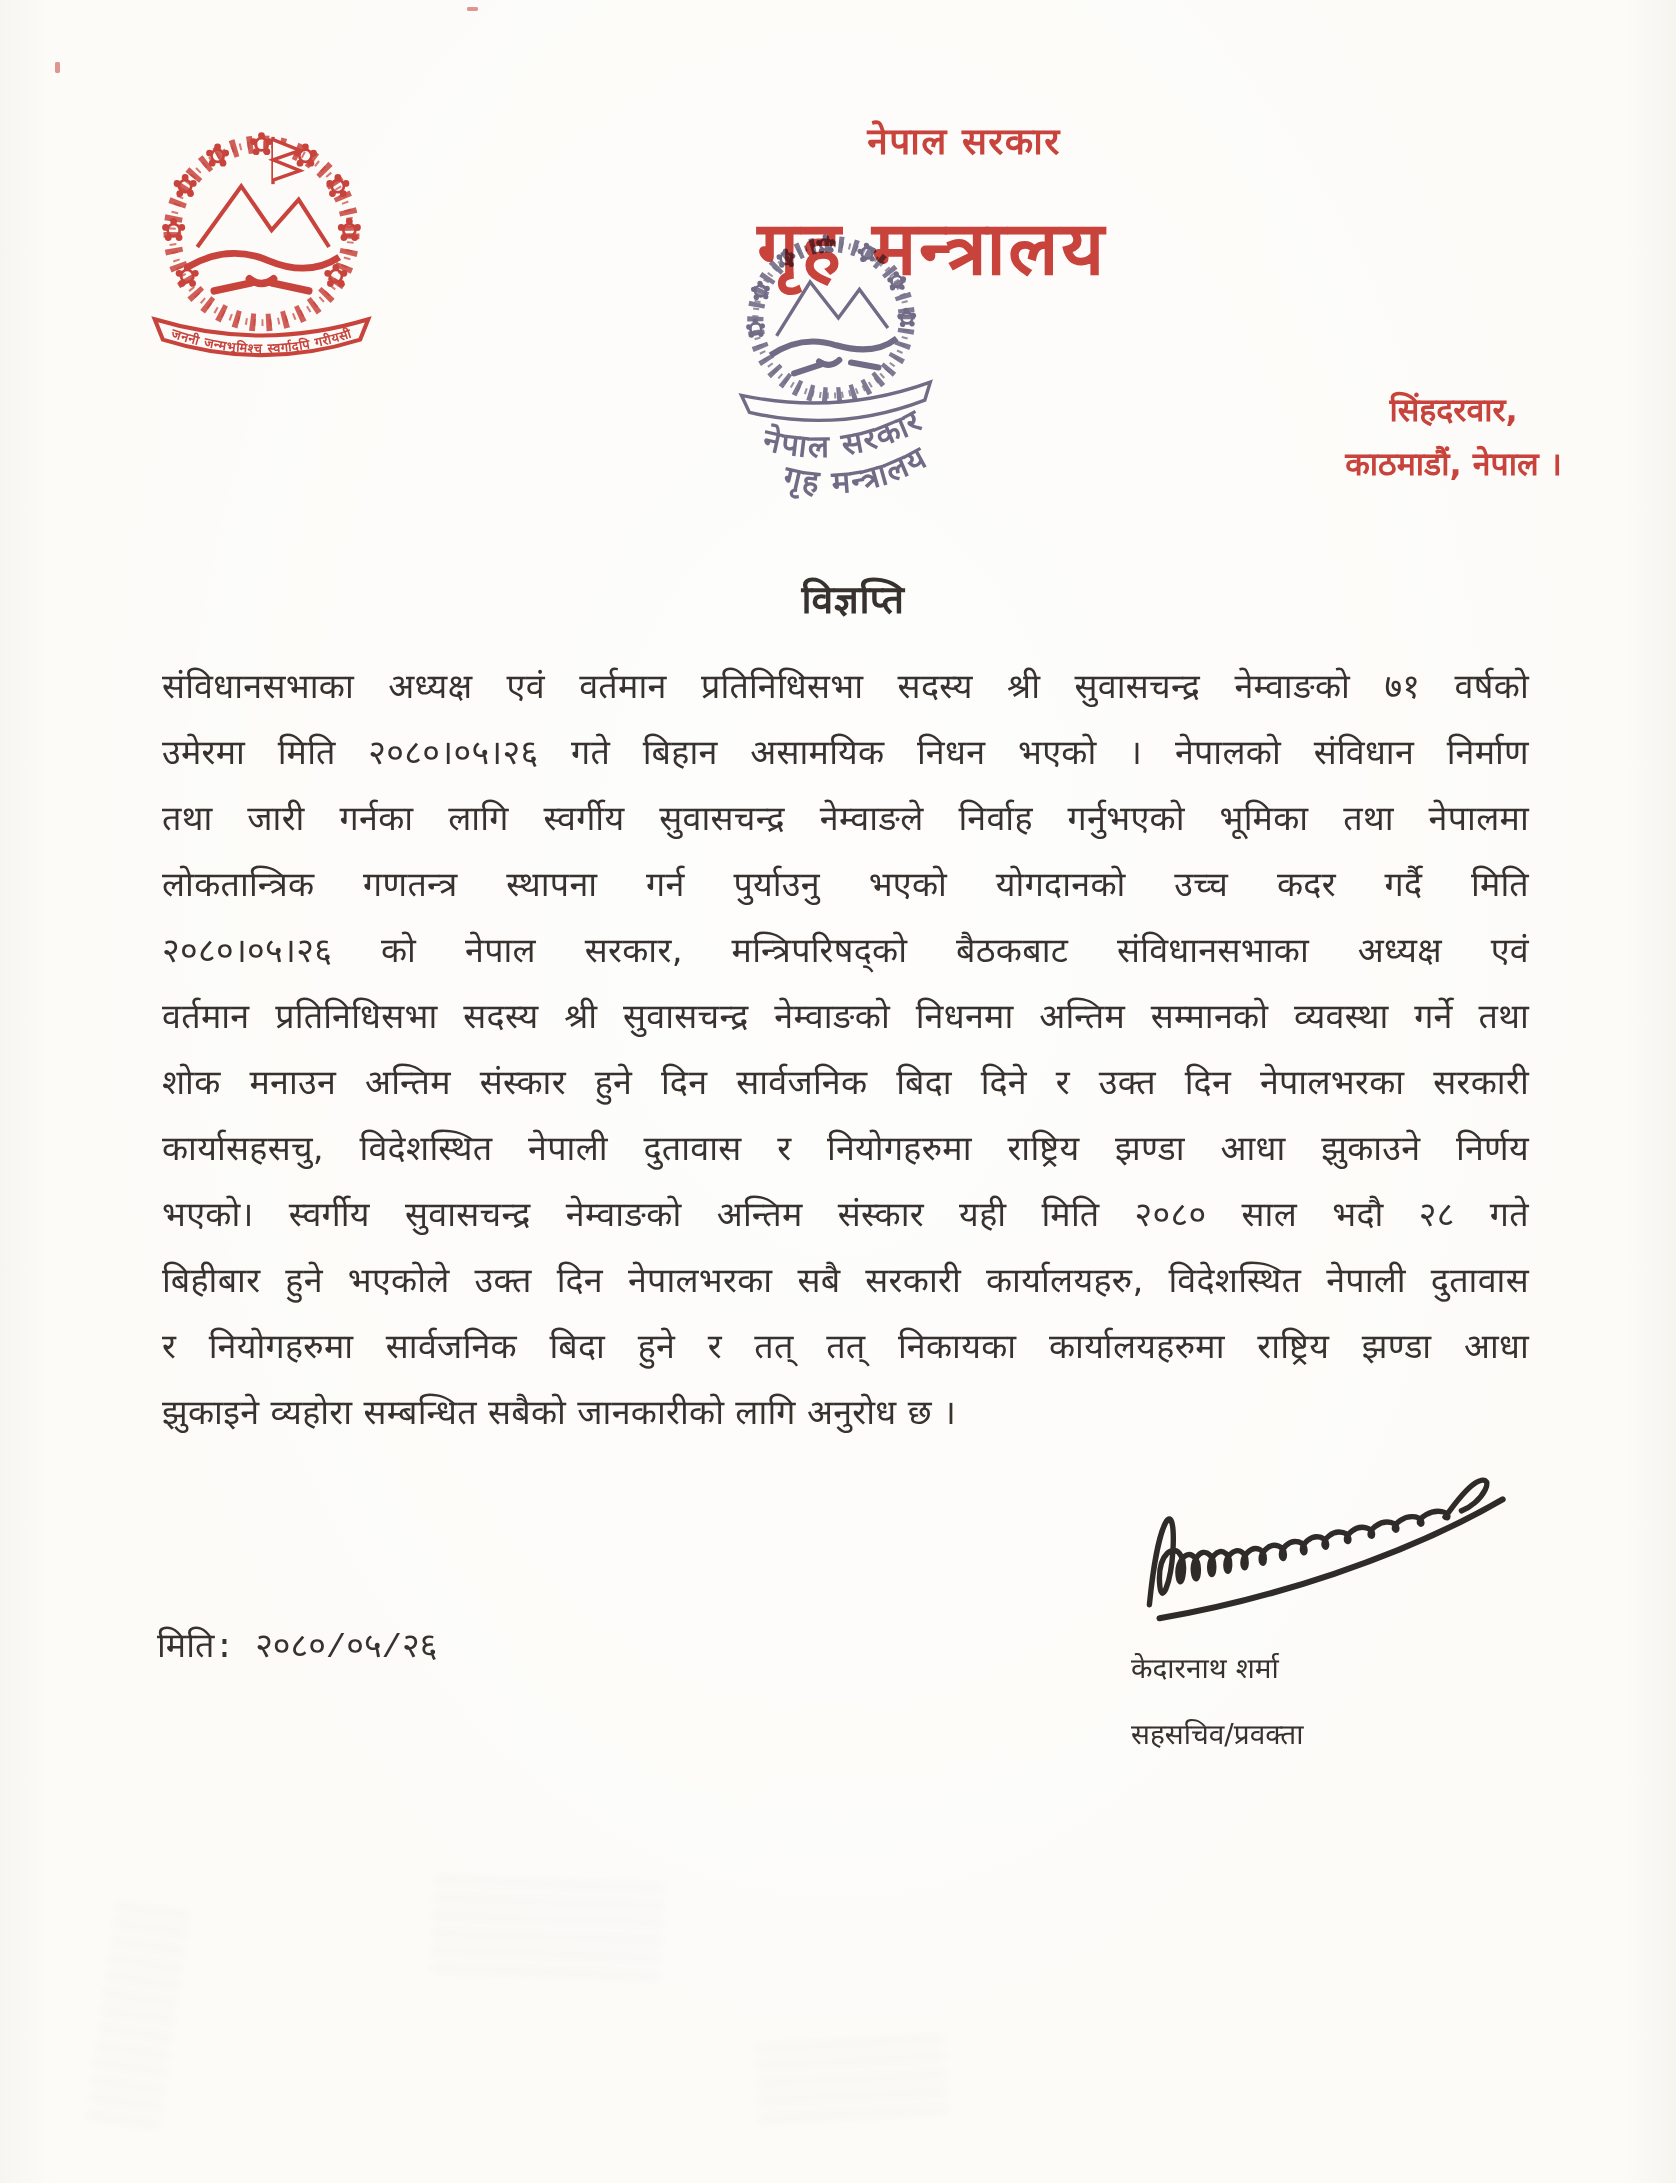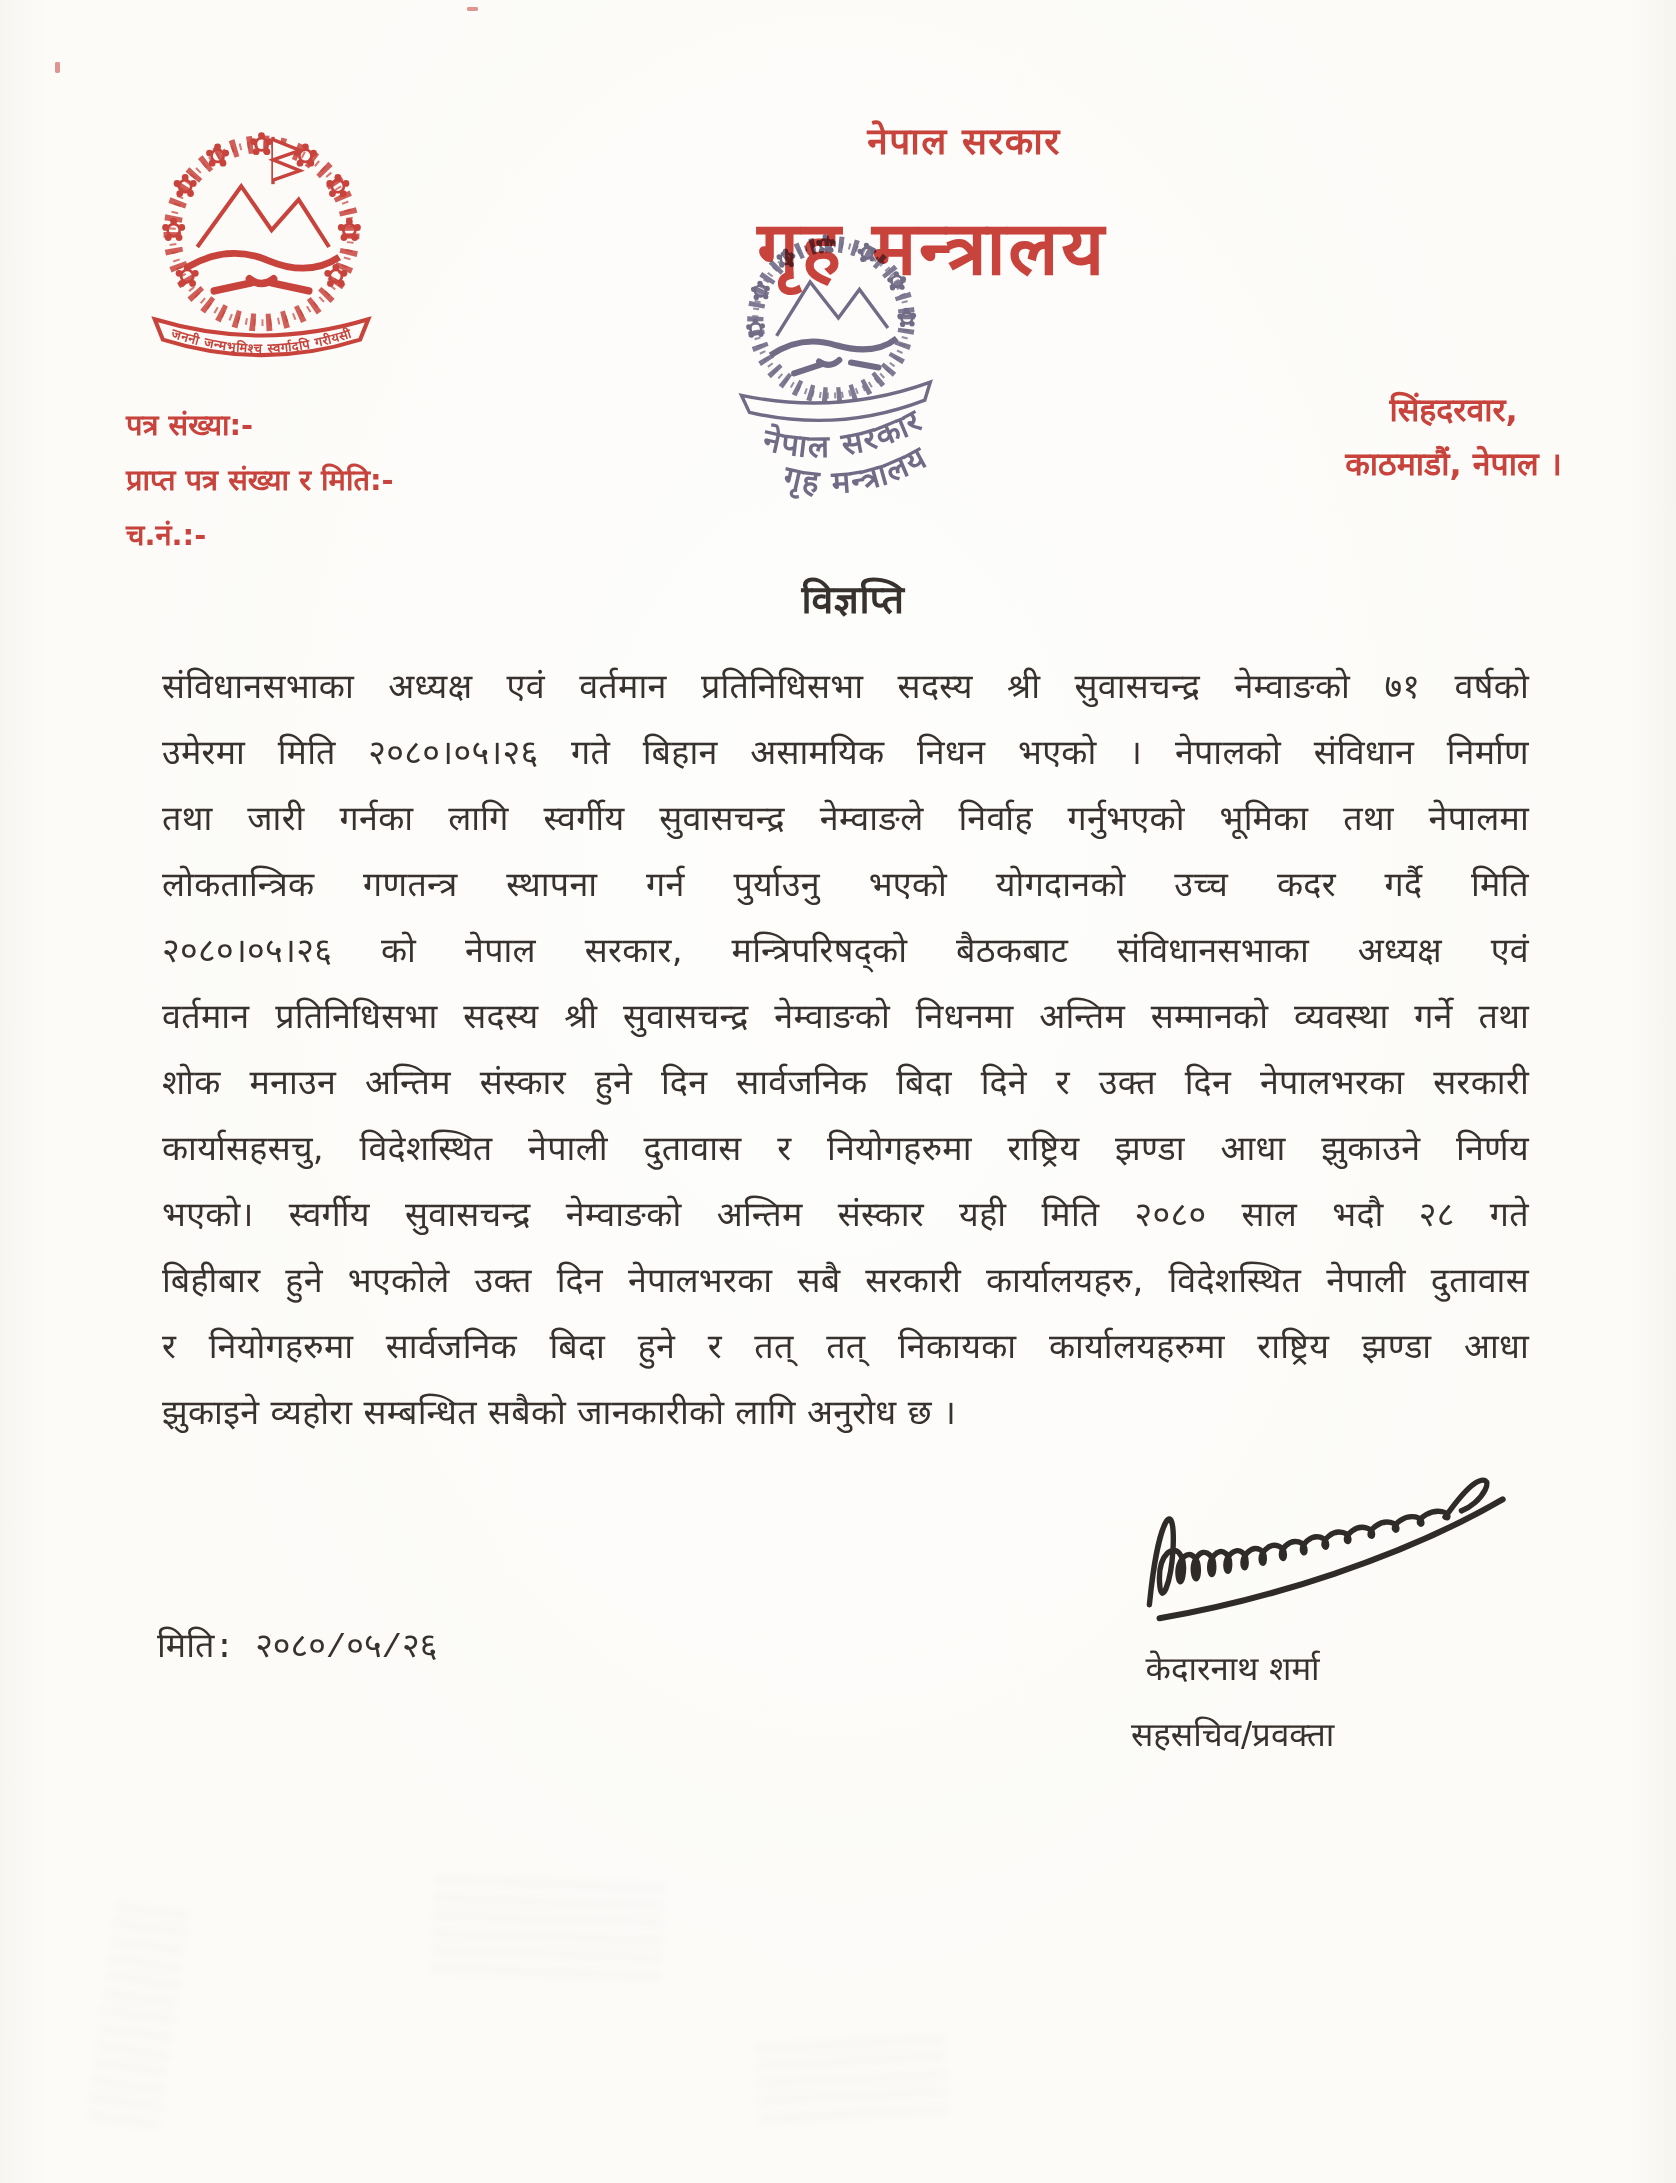--- a/index.html
+++ b/index.html
@@ -40,21 +40,21 @@
     font-size:39px;font-weight:700;letter-spacing:0.7px;margin-left:20px;
   }
   .body-block{left:154px;top:653px;width:1375px;}
   .body-line{
     height:66px;line-height:66px;font-size:34px;
     text-align:justify;text-align-last:justify;
     white-space:normal;letter-spacing:0.3px;margin-left:8px;
   }
   .body-line:last-child{text-align-last:left;}
   .footer-date{left:157px;top:1621px;font-size:34px;white-space:nowrap;font-family:Liberation Mono, monospace;}
-  .signatory{left:1131px;top:1636px;font-size:33px;line-height:66px;white-space:nowrap;text-align:center;}
+  .signatory{left:1131px;top:1636px;font-size:28px;line-height:66px;white-space:nowrap;}
   .emblem-box{left:133px;top:122px;width:257px;height:250px;}
   .stamp-box{left:709px;top:218px;width:257px;height:291px;transform:rotate(-4deg);opacity:.88;mix-blend-mode:multiply;}
   .signature-box{left:1119px;top:1448px;width:439px;height:196px;}
   .speck{background:var(--red);border-radius:1.4px;opacity:.55;}
   .smudge{filter:blur(4.7px);opacity:.055;background:
     repeating-linear-gradient(0deg,#555 0 4px,transparent 4px 17.6px);}
 </style>
 </head>
 <body>
 
@@ -146,25 +146,20 @@
       </g>
       <text font-size="46" font-weight="700" fill="#5e5878" letter-spacing="3">
         <textPath href="#stampArc1" startOffset="50%" text-anchor="middle">नेपाल सरकार</textPath>
       </text>
       <text font-size="46" font-weight="700" fill="#5e5878" letter-spacing="3">
         <textPath href="#stampArc2" startOffset="50%" text-anchor="middle">गृह मन्त्रालय</textPath>
       </text>
     </svg>
   </div>
 
-  <div class="abs red ref-labels">
-    <div>पत्र संख्या:-</div>
-    <div>प्राप्त पत्र संख्या र मिति:-</div>
-    <div>च.नं.:-</div>
-  </div>
 
   <div class="abs red address">
     <div>सिंहदरवार,</div>
     <div>काठमाडौं, नेपाल ।</div>
   </div>
 
   <div class="abs notice-title">विज्ञप्ति</div>
 
   <div class="abs body-block">
     <div class="body-line">संविधानसभाका अध्यक्ष एवं वर्तमान प्रतिनिधिसभा सदस्य श्री सुवासचन्द्र नेम्वाङको ७१ वर्षको</div>

